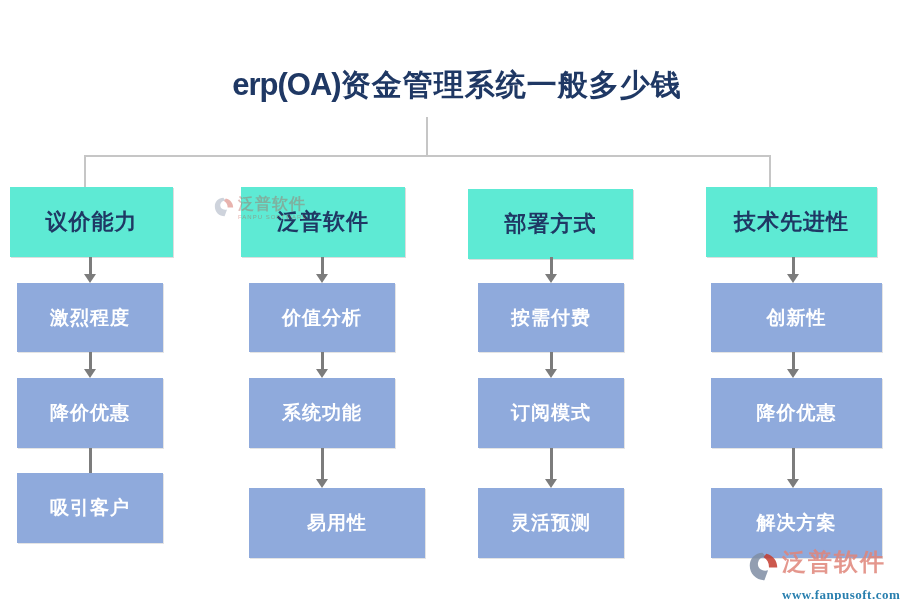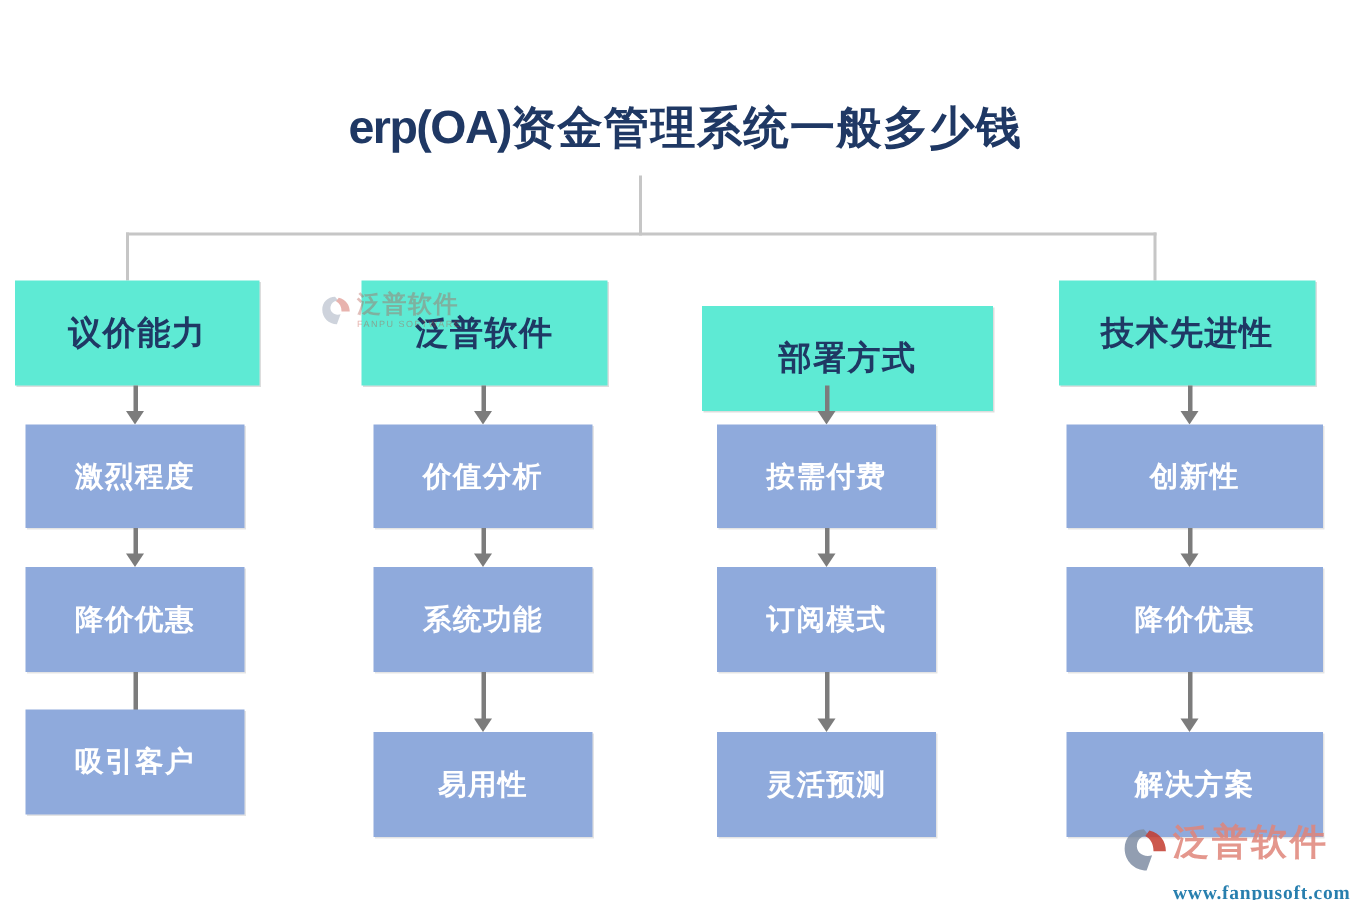--- a/index.html
+++ b/index.html
@@ -109,23 +109,23 @@
   <div class="node" style="left:249px;top:283px;width:146px;height:69px">价值分析</div>
   <div class="arrow" style="left:316px;top:352px;height:26px">
       <i class="stem"></i>
       <i class="head"></i>
     </div>
   <div class="node" style="left:249px;top:378px;width:146px;height:70px">系统功能</div>
   <div class="arrow" style="left:316px;top:448px;height:40px">
       <i class="stem"></i>
       <i class="head"></i>
     </div>
-  <div class="node" style="left:249px;top:488px;width:146px;height:70px">易用性</div>
+  <div class="node" style="left:249px;top:488px;width:176px;height:70px">易用性</div>
 
-  <div class="hdr" style="left:468px;top:204px;width:194px">部署方式</div>
+  <div class="hdr" style="left:468px;top:189px;width:165px">部署方式</div>
   <div class="arrow" style="left:545px;top:257px;height:26px">
       <i class="stem"></i>
       <i class="head"></i>
     </div>
   <div class="node" style="left:478px;top:283px;width:146px;height:69px">按需付费</div>
   <div class="arrow" style="left:545px;top:352px;height:26px">
       <i class="stem"></i>
       <i class="head"></i>
     </div>
   <div class="node" style="left:478px;top:378px;width:146px;height:70px">订阅模式</div>

